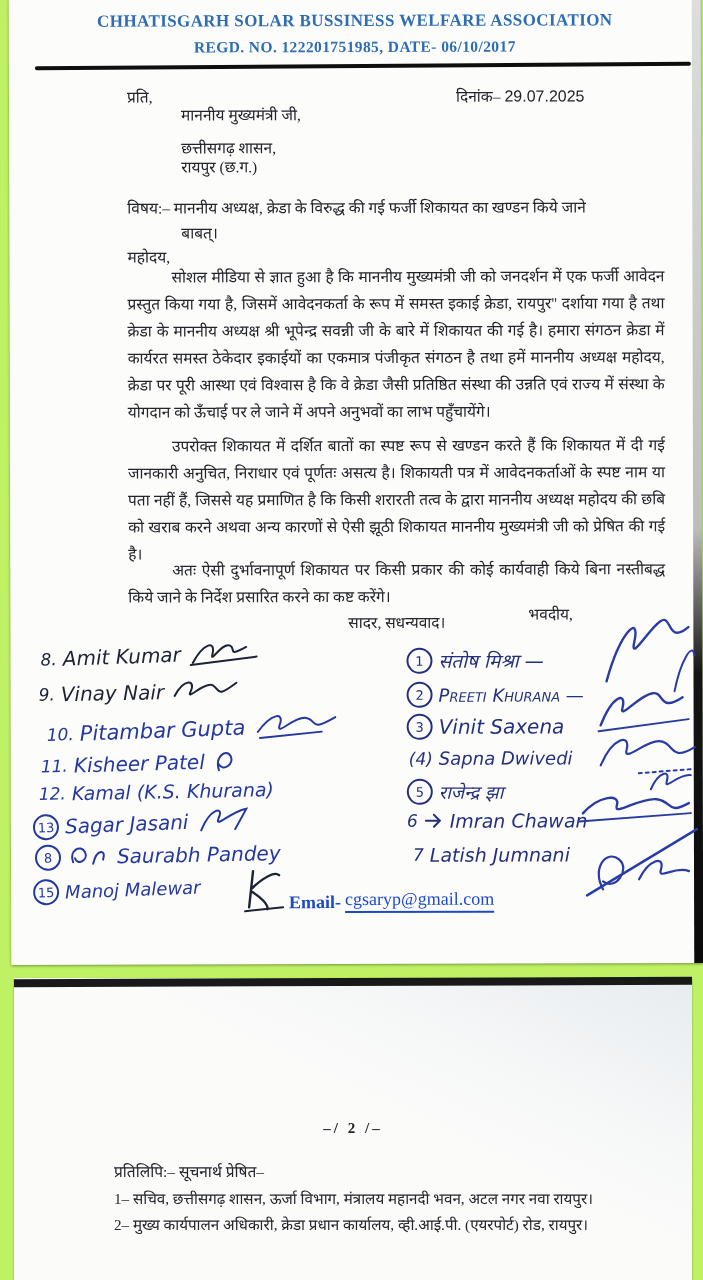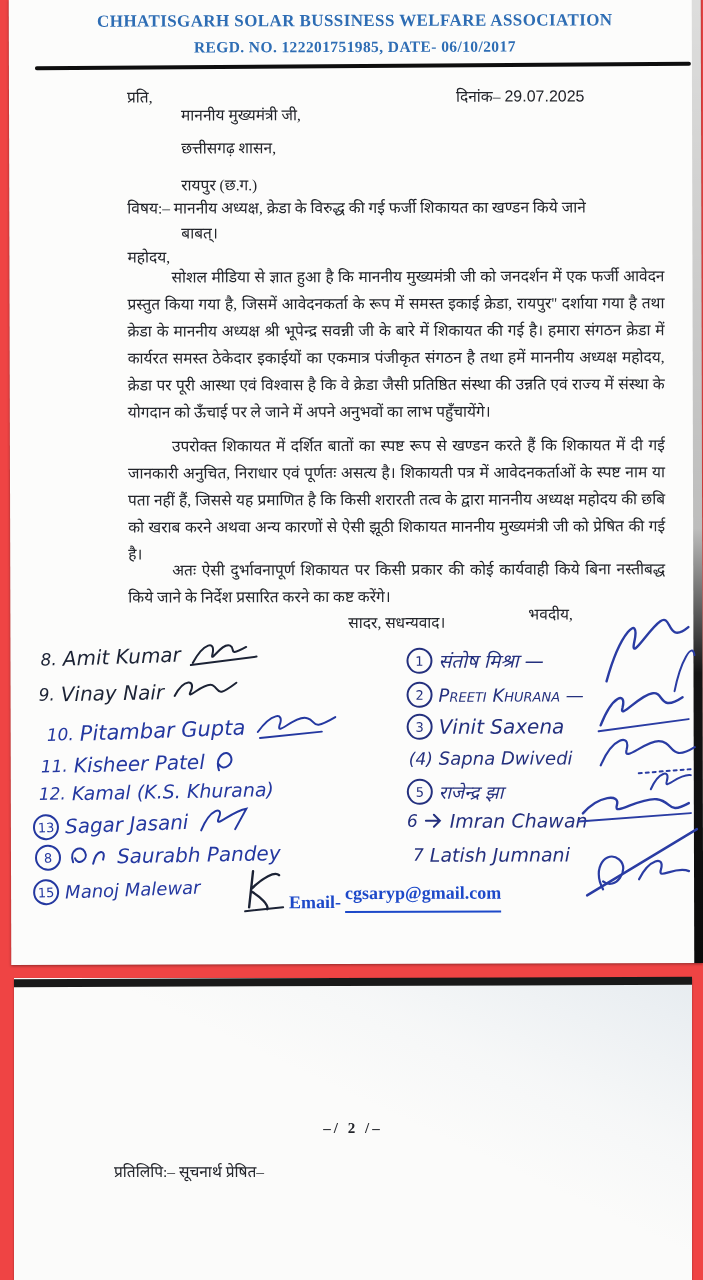--- a/index.html
+++ b/index.html
@@ -1,16 +1,16 @@
 <!DOCTYPE html>
 <html><head>
 <meta charset="utf-8">
 <style>
   html,body{margin:0;padding:0;background:#9aa0a4;}
-  #canvas{position:relative;width:703px;height:1280px;background:#ef4444;overflow:hidden;
+  #canvas{position:relative;width:703px;height:1280px;background:#bef264;overflow:hidden;
           font-family:"Liberation Serif",serif;}
   
   .page1{position:absolute;left:10px;top:-2px;width:692px;height:966px;background:#fcfcfb;
          transform:rotate(-0.15deg);box-shadow:0 1px 3px rgba(0,0,0,.4);}
   .page1-right-edge{position:absolute;right:0;top:0;width:9px;height:100%;
          background:linear-gradient(to bottom,rgba(0,0,0,.12) 0%,rgba(0,0,0,.25) 55%,#141414 70%,#0b0b0b 100%);}
   .org-name{position:absolute;top:13px;left:0;width:100%;text-align:center;
          font-weight:bold;font-size:17px;letter-spacing:.4px;}
   .regd-line{position:absolute;top:40px;left:0;width:100%;text-align:center;
          font-weight:bold;font-size:15.5px;letter-spacing:.4px;}
@@ -26,21 +26,21 @@
   .hw .num-circle{display:inline-flex;align-items:center;justify-content:center;
       width:22px;height:22px;border:2px solid currentColor;border-radius:50%;
       font-size:13px;font-style:normal;flex:0 0 auto;}
   .hw .num-plain{font-size:17px;}
   .sig-svg{display:block;}
   .sig-svg path,.sig-svg line{fill:none;stroke:currentColor;stroke-width:2;stroke-linecap:round;}
   .flourish{position:absolute;color:#2a3ca3;}
   
   .email-line{position:absolute;left:232px;top:869px;display:flex;align-items:flex-end;gap:4px;}
   .email-label{font-weight:bold;font-size:18px;font-family:"Liberation Serif",serif;}
-  .email-value{font-weight:bold;font-size:18px;border-bottom:2px solid;padding-bottom:7px;
+  .email-value{font-weight:normal;font-size:18px;border-bottom:2px solid;padding-bottom:1px;
                font-family:"Liberation Serif",serif;}
   
   .page2{position:absolute;left:14px;top:978px;width:678px;height:302px;background:#fbfbfa;
          box-shadow:0 1px 2px rgba(0,0,0,.35);
          background-image:linear-gradient(205deg,rgba(150,175,200,.20) 0%,rgba(150,175,200,.05) 28%,transparent 45%);}
   .page2-top-edge{position:absolute;top:0;left:0;width:100%;height:8px;background:#191919;
          transform:rotate(-0.2deg);}
   .page-num{position:absolute;top:142px;left:0;width:100%;text-align:center;
          font-weight:bold;font-size:15px;letter-spacing:3px;color:#23252b;}
   .cc-head{position:absolute;left:100px;top:182px;font-size:15.5px;color:#23252b;}
@@ -59,21 +59,21 @@
     <div class="divider"></div>
 
     <div class="txt" style="left:118px;top:86px">प्रति,</div>
     <div class="txt" style="left:447px;top:86px">
       <span>दिनांक–</span>
       <span style="font-family:'Liberation Sans',sans-serif;font-size:16px">29.07.2025</span>
     </div>
 
     <div class="txt" style="left:172px;top:104px">माननीय मुख्यमंत्री जी,</div>
     <div class="txt" style="left:172px;top:137px">छत्तीसगढ़ शासन,</div>
-    <div class="txt" style="left:172px;top:174px">रायपुर (छ.ग.)</div>
+    <div class="txt" style="left:172px;top:156px">रायपुर (छ.ग.)</div>
 
     <div class="txt" style="left:118px;top:197px;width:545px">विषय:– माननीय अध्यक्ष, क्रेडा के विरुद्ध की गई फर्जी शिकायत का खण्डन किये जाने</div>
     <div class="txt" style="left:172px;top:222px">बाबत्‌।</div>
     <div class="txt" style="left:118px;top:246px">महोदय,</div>
 
     <div class="para" style="top:265px">सोशल मीडिया से ज्ञात हुआ है कि माननीय मुख्यमंत्री जी को जनदर्शन में एक फर्जी आवेदन प्रस्तुत किया गया है, जिसमें आवेदनकर्ता के रूप में समस्त इकाई क्रेडा, रायपुर'' दर्शाया गया है तथा क्रेडा के माननीय अध्यक्ष श्री भूपेन्द्र सवन्नी जी के बारे में शिकायत की गई है। हमारा संगठन क्रेडा में कार्यरत समस्त ठेकेदार इकाईयों का एकमात्र पंजीकृत संगठन है तथा हमें माननीय अध्यक्ष महोदय, क्रेडा पर पूरी आस्था एवं विश्वास है कि वे क्रेडा जैसी प्रतिष्ठित संस्था की उन्नति एवं राज्य में संस्था के योगदान को ऊँचाई पर ले जाने में अपने अनुभवों का लाभ पहुँचायेंगे।</div>
     <div class="para" style="top:434px">उपरोक्त शिकायत में दर्शित बातों का स्पष्ट रूप से खण्डन करते हैं कि शिकायत में दी गई जानकारी अनुचित, निराधार एवं पूर्णतः असत्य है। शिकायती पत्र में आवेदनकर्ताओं के स्पष्ट नाम या पता नहीं हैं, जिससे यह प्रमाणित है कि किसी शरारती तत्व के द्वारा माननीय अध्यक्ष महोदय की छबि को खराब करने अथवा अन्य कारणों से ऐसी झूठी शिकायत माननीय मुख्यमंत्री जी को प्रेषित की गई है।</div>
     <div class="para" style="top:558px">अतः ऐसी दुर्भावनापूर्ण शिकायत पर किसी प्रकार की कोई कार्यवाही किये बिना नस्तीबद्ध किये जाने के निर्देश प्रसारित करने का कष्ट करेंगे।</div>
 
     <div class="center-close" style="top:613px">सादर, सधन्यवाद।</div>
@@ -195,15 +195,17 @@
       </svg>
       <span class="email-label" style="color:#1d49c9">Email-</span>
       <span class="email-value" style="color:#1d49c9">cgsaryp@gmail.com</span>
     </div>
   </div>
 
   <div class="page2">
     <div class="page2-top-edge"></div>
     <div class="page-num">–/ 2 /–</div>
     <div class="cc-head">प्रतिलिपि:– सूचनार्थ प्रेषित–</div>
+    <div class="cc-item" style="top:208px">1– सचिव, छत्तीसगढ़ शासन, ऊर्जा विभाग, मंत्रालय महानदी भवन, अटल नगर नवा रायपुर।</div>
+    <div class="cc-item" style="top:234px">2– मुख्य कार्यपालन अधिकारी, क्रेडा प्रधान कार्यालय, व्ही.आई.पी. (एयरपोर्ट) रोड, रायपुर।</div>
   </div>
 
 </div>
 
 </body></html>

